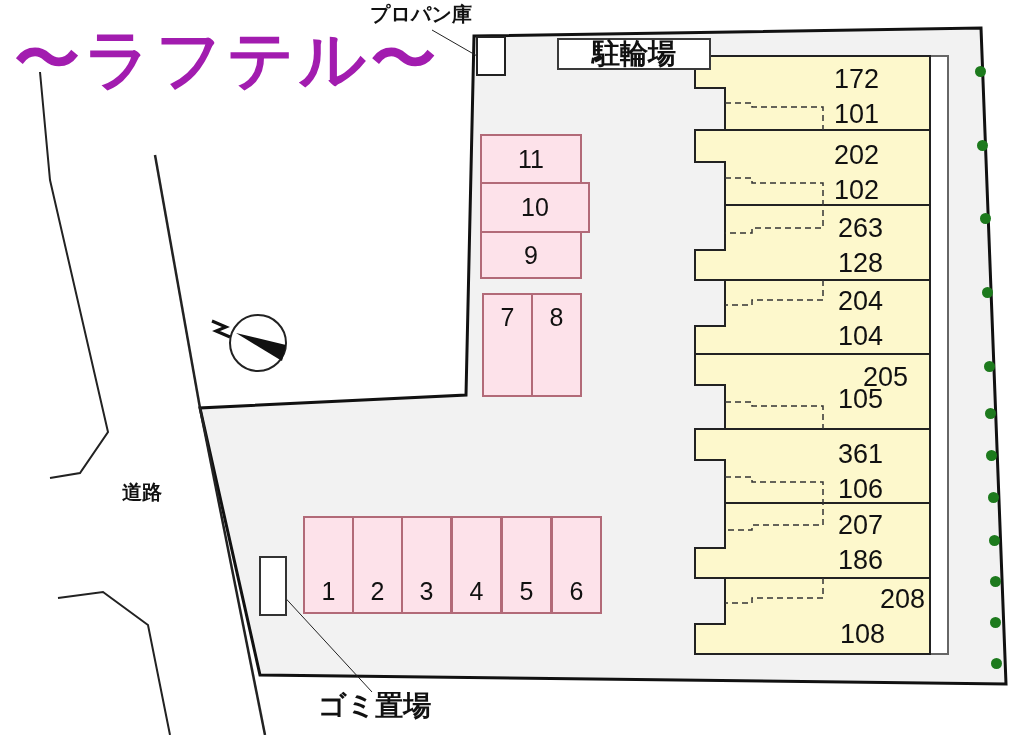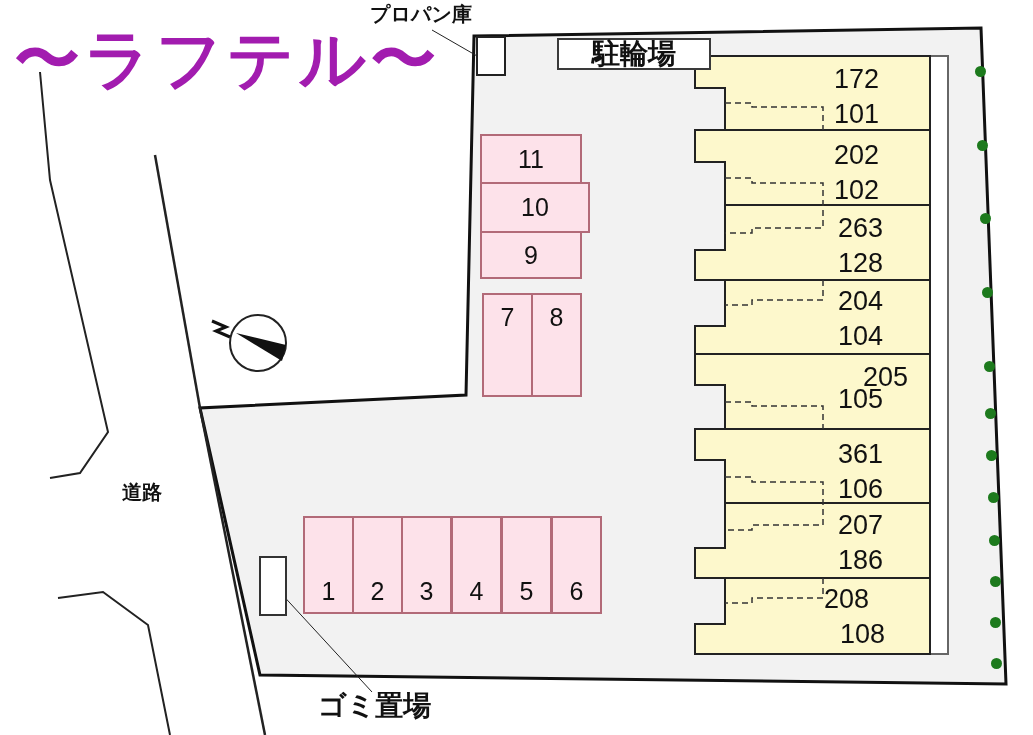--- a/index.html
+++ b/index.html
@@ -128,21 +128,21 @@
 <div class="unit-num" style="left:838px;top:215px;">263</div>
 <div class="unit-num" style="left:838px;top:250px;">128</div>
 <div class="unit-num" style="left:838px;top:288px;">204</div>
 <div class="unit-num" style="left:838px;top:323px;">104</div>
 <div class="unit-num" style="left:838px;top:364px;text-align:right;">205</div>
 <div class="unit-num" style="left:838px;top:386px;">105</div>
 <div class="unit-num" style="left:838px;top:441px;">361</div>
 <div class="unit-num" style="left:838px;top:476px;">106</div>
 <div class="unit-num" style="left:838px;top:512px;">207</div>
 <div class="unit-num" style="left:838px;top:547px;">186</div>
-<div class="unit-num" style="left:824px;top:586px;">208</div>
+<div class="unit-num" style="left:880px;top:586px;">208</div>
 <div class="unit-num" style="left:840px;top:621px;">108</div>
 
 <div class="hedge-dot" style="left:975px;top:66px;"></div>
 <div class="hedge-dot" style="left:977px;top:140px;"></div>
 <div class="hedge-dot" style="left:980px;top:213px;"></div>
 <div class="hedge-dot" style="left:982px;top:287px;"></div>
 <div class="hedge-dot" style="left:984px;top:361px;"></div>
 <div class="hedge-dot" style="left:985px;top:408px;"></div>
 <div class="hedge-dot" style="left:986px;top:450px;"></div>
 <div class="hedge-dot" style="left:988px;top:492px;"></div>

